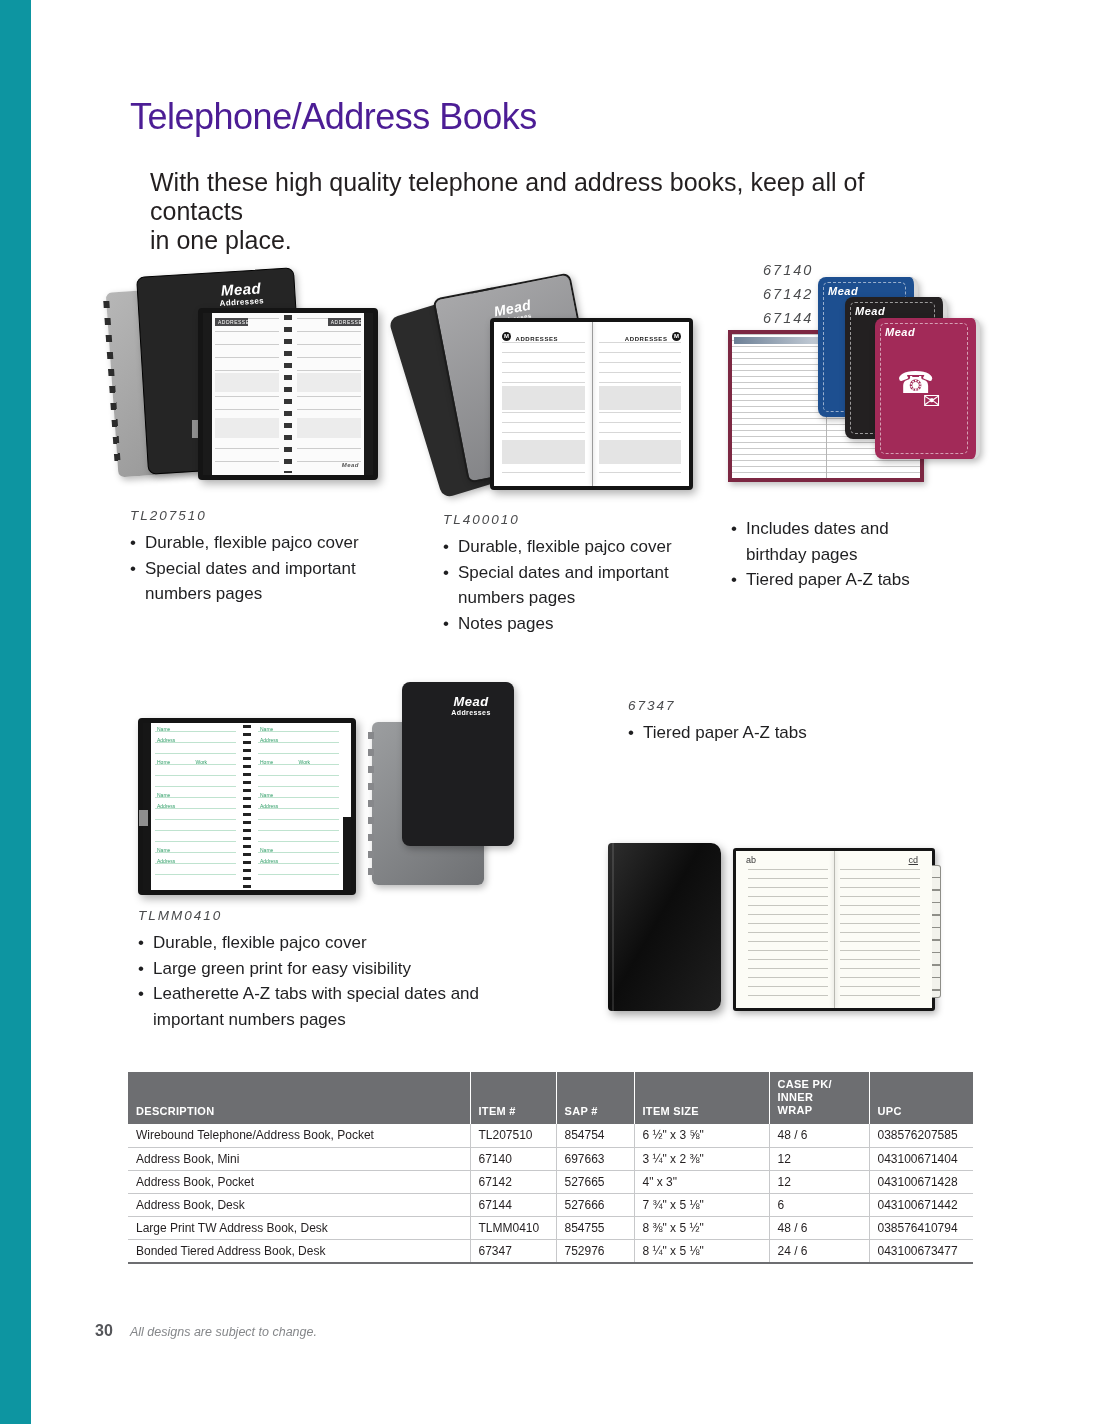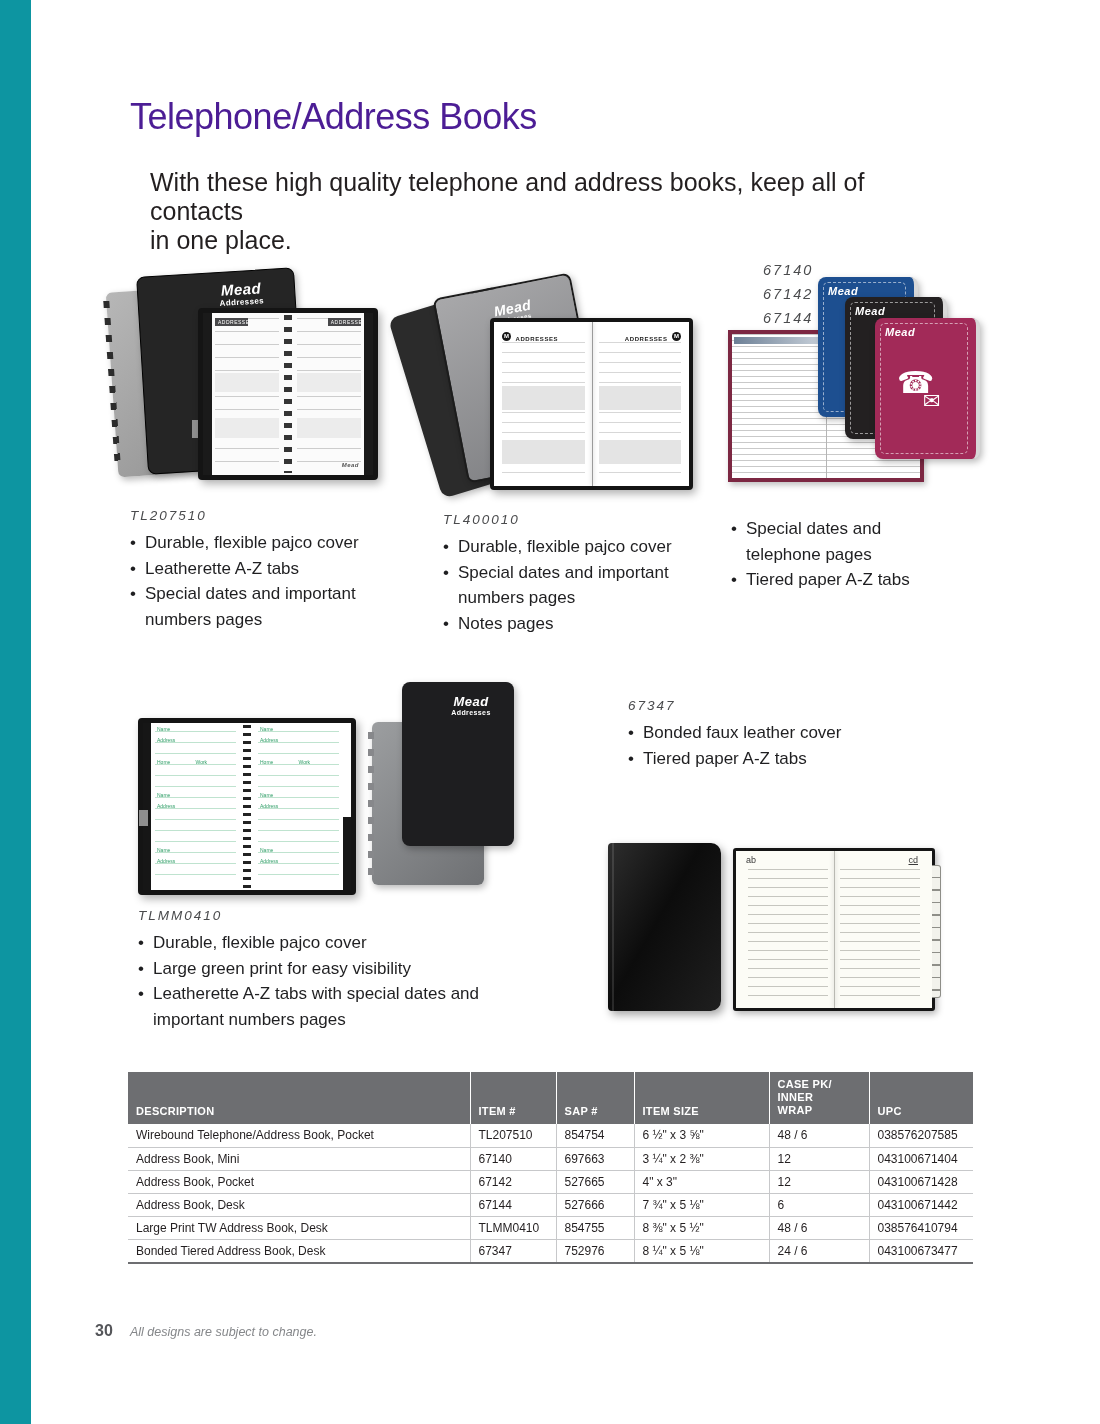--- a/index.html
+++ b/index.html
@@ -144,37 +144,36 @@
     <div class="mead-logo abs" style="left:10px;top:8px;font-size:11px;">Mead</div>
     <div class="abs" style="left:22px;top:50px;color:#fff;font-size:30px;line-height:30px;">☎</div>
     <div class="abs" style="left:48px;top:72px;color:#fff;font-size:21px;line-height:21px;">✉</div>
   </div>
 </div>
 
 <div class="abs" style="left:130px;top:508px;width:276px;">
   <div class="pcode">TL207510</div>
   <ul class="bullets">
     <li>Durable, flexible pajco cover</li>
-    <li>Leatherette A-Z tabs</li>
     <li>Special dates and important numbers pages</li>
   </ul>
 </div>
 
 <div class="abs" style="left:443px;top:512px;width:282px;">
   <div class="pcode">TL400010</div>
   <ul class="bullets">
     <li>Durable, flexible pajco cover</li>
     <li>Special dates and important numbers pages</li>
     <li>Notes pages</li>
   </ul>
 </div>
 
 <div class="abs" style="left:731px;top:516px;width:212px;">
   <ul class="bullets">
-    <li>Special dates and telephone pages</li>
+    <li>Includes dates and birthday pages</li>
     <li>Tiered paper A-Z tabs</li>
   </ul>
 </div>
 
 <div class="abs" style="left:135px;top:675px;width:385px;height:228px;">
   <div class="abs spread" style="left:3px;top:43px;width:218px;height:177px;background:#fff;">
     <div class="abs" style="left:0;top:0;bottom:0;width:8px;background:#161616;"></div>
     <div class="abs" style="left:-4px;top:52%;width:9px;height:16px;background:#8e8e8e;"></div>
     <div class="abs" style="right:0;top:56%;bottom:0;width:8px;background:#161616;"></div>
     <div class="abs" style="left:12px;right:calc(50% + 11px);top:8px;bottom:8px;background-image:repeating-linear-gradient(180deg,#bfe3cf 0 1px,transparent 1px 11px);">
@@ -206,21 +205,20 @@
     <div class="abs" style="top:12px;right:8px;width:70px;text-align:center;">
       <div class="mead-logo" style="font-size:13px;">Mead</div>
       <div class="mead-sub" style="font-size:7px;">Addresses</div>
     </div>
   </div>
 </div>
 
 <div class="abs" style="left:628px;top:698px;width:330px;">
   <div class="pcode">67347</div>
   <ul class="bullets">
-    <li>Bonded faux leather cover</li>
     <li>Tiered paper A-Z tabs</li>
   </ul>
 </div>
 
 <div class="abs" style="left:600px;top:835px;width:360px;height:190px;">
   <div class="abs" style="left:8px;top:8px;width:113px;height:168px;background:linear-gradient(120deg,#2e2e2e,#0c0c0c 45%,#1f1f1f);border-radius:4px 10px 10px 4px;box-shadow:3px 4px 8px rgba(0,0,0,.35);">
     <div class="abs" style="left:4px;top:0;bottom:0;width:2px;background:rgba(255,255,255,.12);"></div>
   </div>
   <div class="abs" style="left:133px;top:13px;width:202px;height:163px;background:#fcfcf6;border:3px solid #151515;border-radius:3px;box-shadow:2px 3px 7px rgba(0,0,0,.3);">
     <div class="abs" style="left:10px;top:4px;font-size:9px;color:#3a3a3a;">ab</div>

